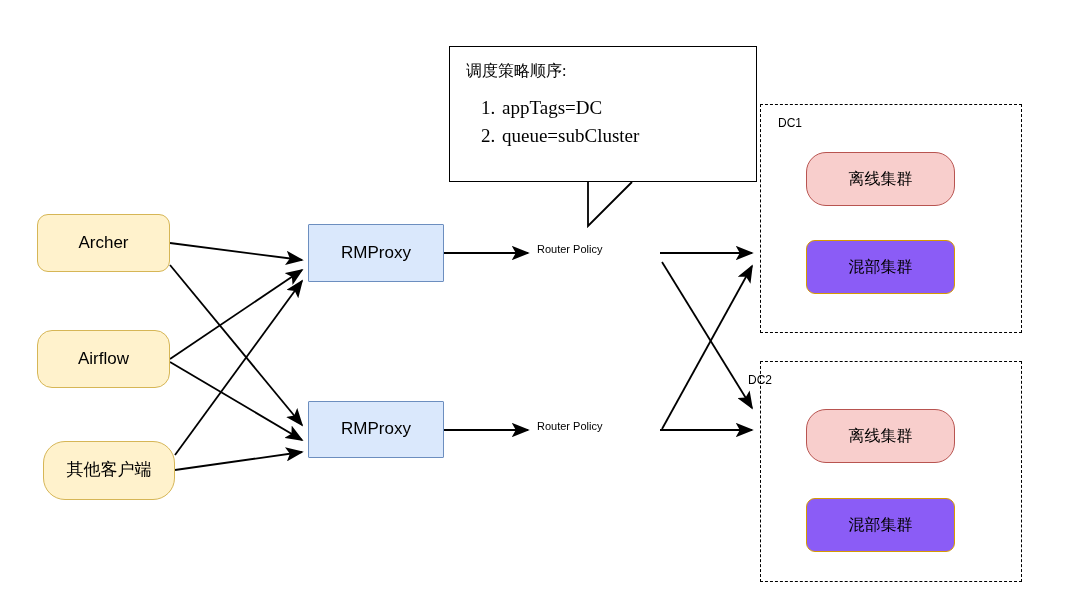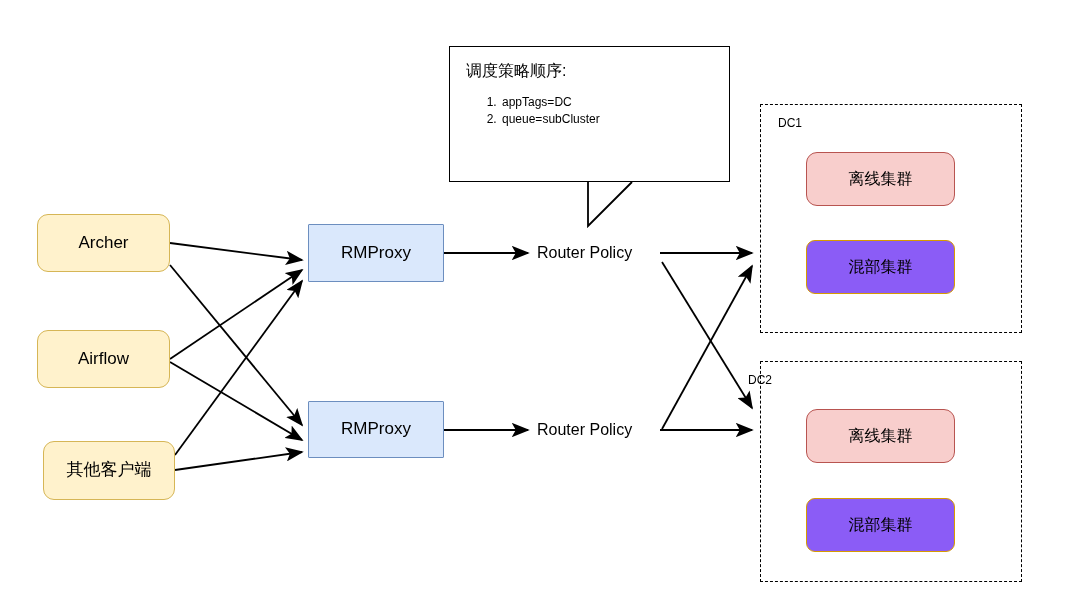--- a/index.html
+++ b/index.html
@@ -33,41 +33,41 @@
     border-radius: 11px;
     font-size: 17px;
   }
   .proxy-node {
     background: #dae8fc;
     border: 1.4px solid #6c8ebf;
     border-radius: 1px;
     font-size: 17px;
   }
   .label-node {
-    font-size: 16px;
+    font-size: 11px;
     color: #000000;
     background: transparent;
     white-space: nowrap;
   }
   .dc-container {
     position: absolute;
     box-sizing: border-box;
     border: 1.8px dashed #000000;
     background: transparent;
   }
   .dc-label {
     position: absolute;
     font-size: 12px;
     color: #000000;
     white-space: nowrap;
   }
   .cluster-offline {
     background: #f8cecc;
     border: 1.6px solid #b85450;
-    border-radius: 11px;
+    border-radius: 20px;
     font-size: 16px;
   }
   .cluster-mixed {
     background: #8b5cf6;
     border: 1.6px solid #d79b00;
     border-radius: 9px;
     font-size: 16px;
   }
   .callout {
     position: absolute;
@@ -77,21 +77,21 @@
     padding: 14px 16px 10px 16px;
   }
   .callout-title {
     font-size: 16px;
     color: #000000;
     margin-bottom: 12px;
   }
   .callout-list {
     margin: 0;
     padding-left: 34px;
-    font-size: 12px;
+    font-size: 19px;
     color: #000000;
     line-height: 1.45;
   }
   .callout-list li {
     padding-left: 2px;
   }
   #edges {
     position: absolute;
     left: 0;
     top: 0;
@@ -132,35 +132,35 @@
         <path d="M 662 262 L 752 408" marker-end="url(#arrowhead)"></path>
         <path d="M 662 429 L 752 266" marker-end="url(#arrowhead)"></path>
         <path d="M 660 430 L 752 430" marker-end="url(#arrowhead)"></path>
       </g>
   </svg>
 
   <svg id="callout-tail" viewBox="0 0 1080 607" xmlns="http://www.w3.org/2000/svg">
     <path id="tail-path" stroke="#000000" stroke-width="1.8" fill="#ffffff" d="M 588 182 L 588 226 L 632 182"></path>
   </svg>
 
-  <div class="callout" id="callout-box" style="left: 449px; top: 46px; width: 281px; height: 136px;">
+  <div class="callout" id="callout-box" style="left: 449px; top: 46px; width: 308px; height: 136px; font-family: Liberation Serif, serif;">
     <div class="callout-title">调度策略顺序:</div>
     <ol class="callout-list">
       <li>appTags=DC</li>
       <li>queue=subCluster</li>
     </ol>
   </div>
 
   <div class="node client-node" id="node-archer" style="left: 37px; top: 214px; width: 133px; height: 58px;">
     <span>Archer</span>
   </div>
-  <div class="node client-node" id="node-airflow" style="left: 37px; top: 330px; width: 133px; height: 58px;">
+  <div class="node client-node" id="node-airflow" style="left: 37px; top: 330px; width: 133px; height: 58px; border-radius: 15px;">
     <span>Airflow</span>
   </div>
-  <div class="node client-node" id="node-other" style="left: 43px; top: 441px; width: 132px; height: 59px;">
+  <div class="node client-node" id="node-other" style="left: 43px; top: 441px; width: 132px; height: 59px; border-radius: 22px;">
     <span>其他客户端</span>
   </div>
 
   <div class="node proxy-node" id="node-proxy-1" style="left: 308px; top: 224px; width: 136px; height: 58px;">
     <span>RMProxy</span>
   </div>
   <div class="node proxy-node" id="node-proxy-2" style="left: 308px; top: 401px; width: 136px; height: 57px;">
     <span>RMProxy</span>
   </div>
 

